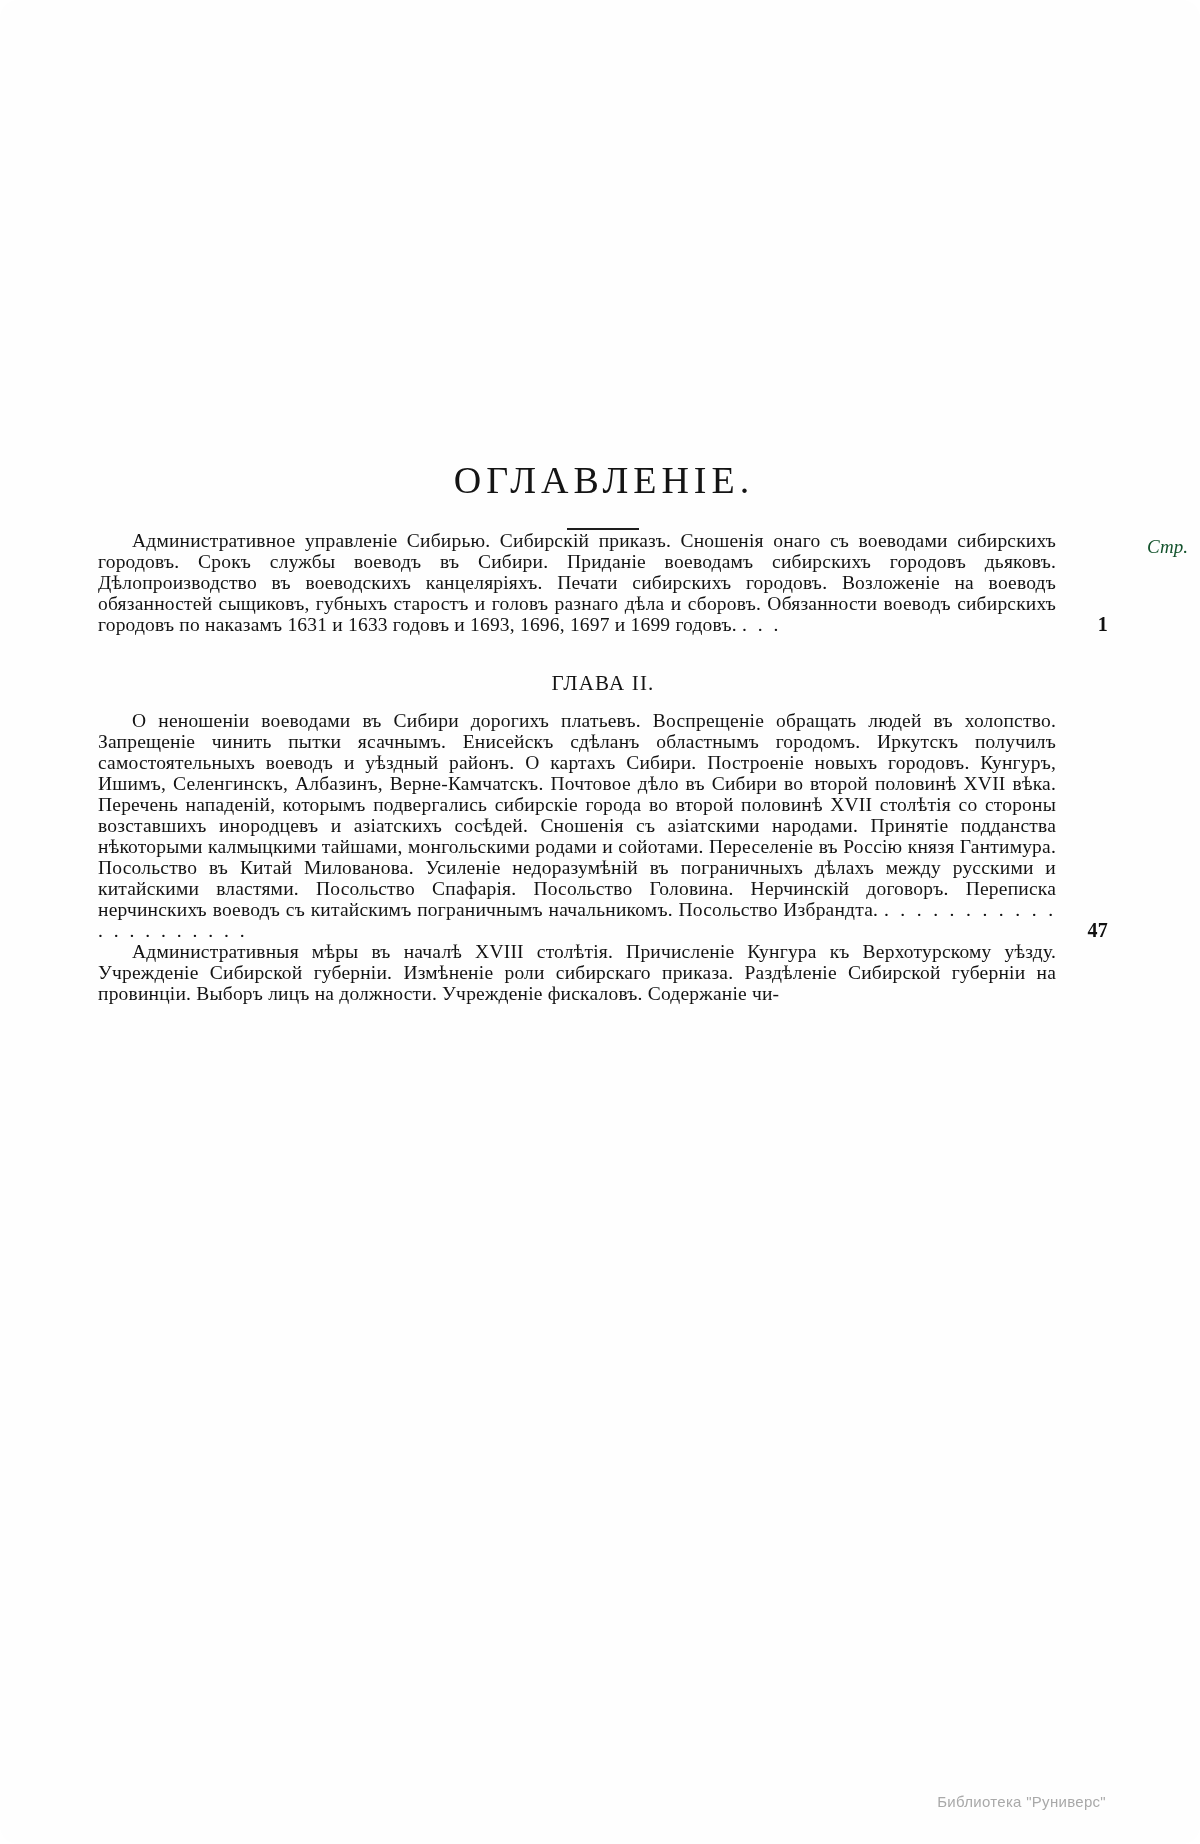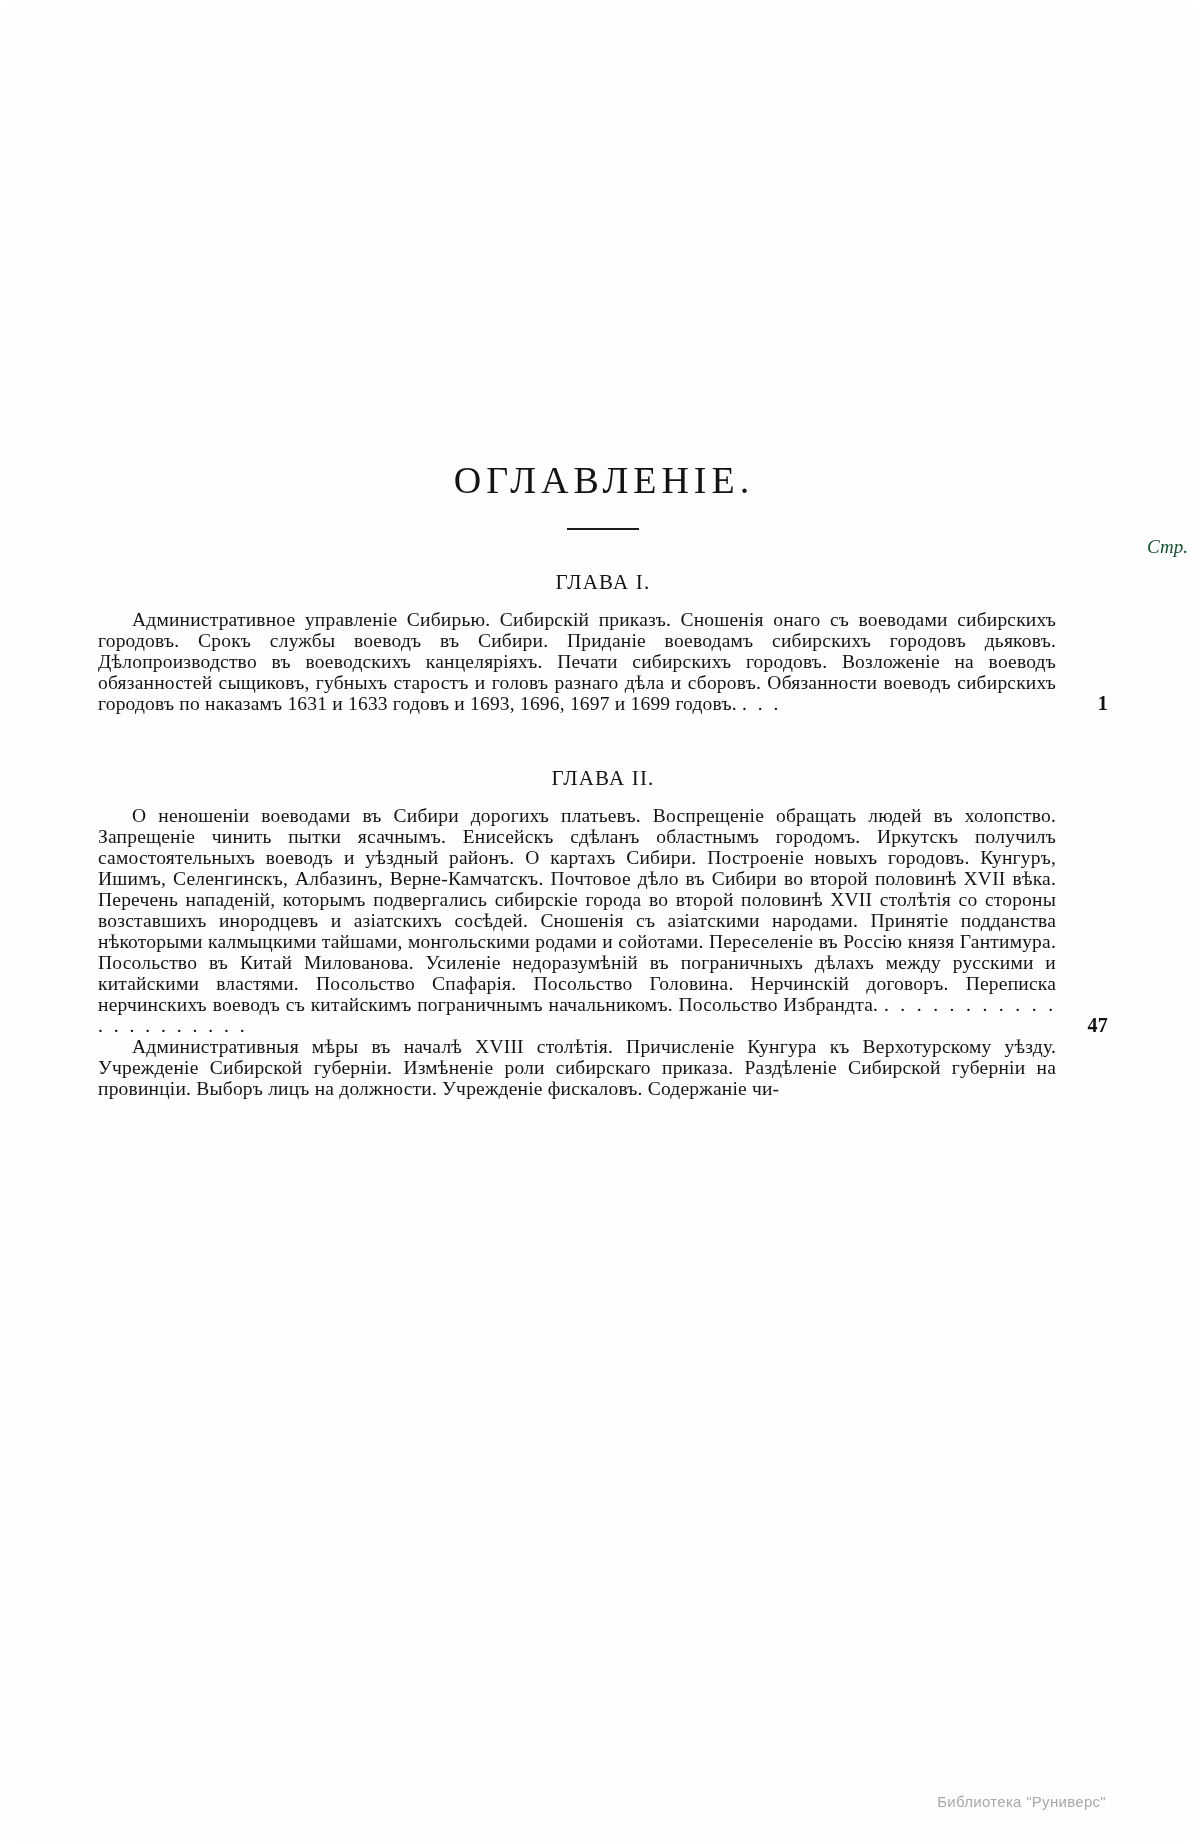--- a/index.html
+++ b/index.html
@@ -46,21 +46,21 @@
     margin: 26px auto 0 auto;
   }
   .chapter-heading {
     text-align: center;
     font-size: 21px;
     letter-spacing: 1.2px;
     margin-top: 40px;
     margin-bottom: 14px;
     color: #141414;
   }
-  .chapter-heading.ch2 { margin-top: 52px; }
+  .chapter-heading.ch2 { margin-top: 36px; }
   .chapter-heading.ch3 { margin-top: 46px; }
 
   .str-label {
     position: absolute;
     right: 12px;
     top: 536px;
     font-style: italic;
     font-size: 19px;
     color: #14532d;
   }
@@ -101,21 +101,20 @@
 </style>
 </head>
 <body>
 
 <div class="page">
   <div class="content">
 
     <h1 class="doc-title">ОГЛАВЛЕНІЕ.</h1>
     <div class="title-rule"></div>
 
-    <div class="chapter-heading ch1">ГЛАВА I.</div>
 
     <div class="entry">
       <p>
         <span>Административное управленіе Сибирью. Сибирскій приказъ. Сношенія онаго съ воеводами сибирскихъ городовъ. Срокъ службы воеводъ въ Сибири. Приданіе воеводамъ сибирскихъ городовъ дьяковъ. Дѣлопроизводство въ воеводскихъ канцеляріяхъ. Печати сибирскихъ городовъ. Возложеніе на воеводъ обязанностей сыщиковъ, губныхъ старостъ и головъ разнаго дѣла и сборовъ. Обязанности воеводъ сибирскихъ городовъ по наказамъ 1631 и 1633 годовъ и 1693, 1696, 1697 и 1699 годовъ.</span>
         <span class="leader">. . .</span>
       </p>
       <span class="pagenum">1</span>
     </div>
 
     <div class="chapter-heading ch2">ГЛАВА II.</div>

